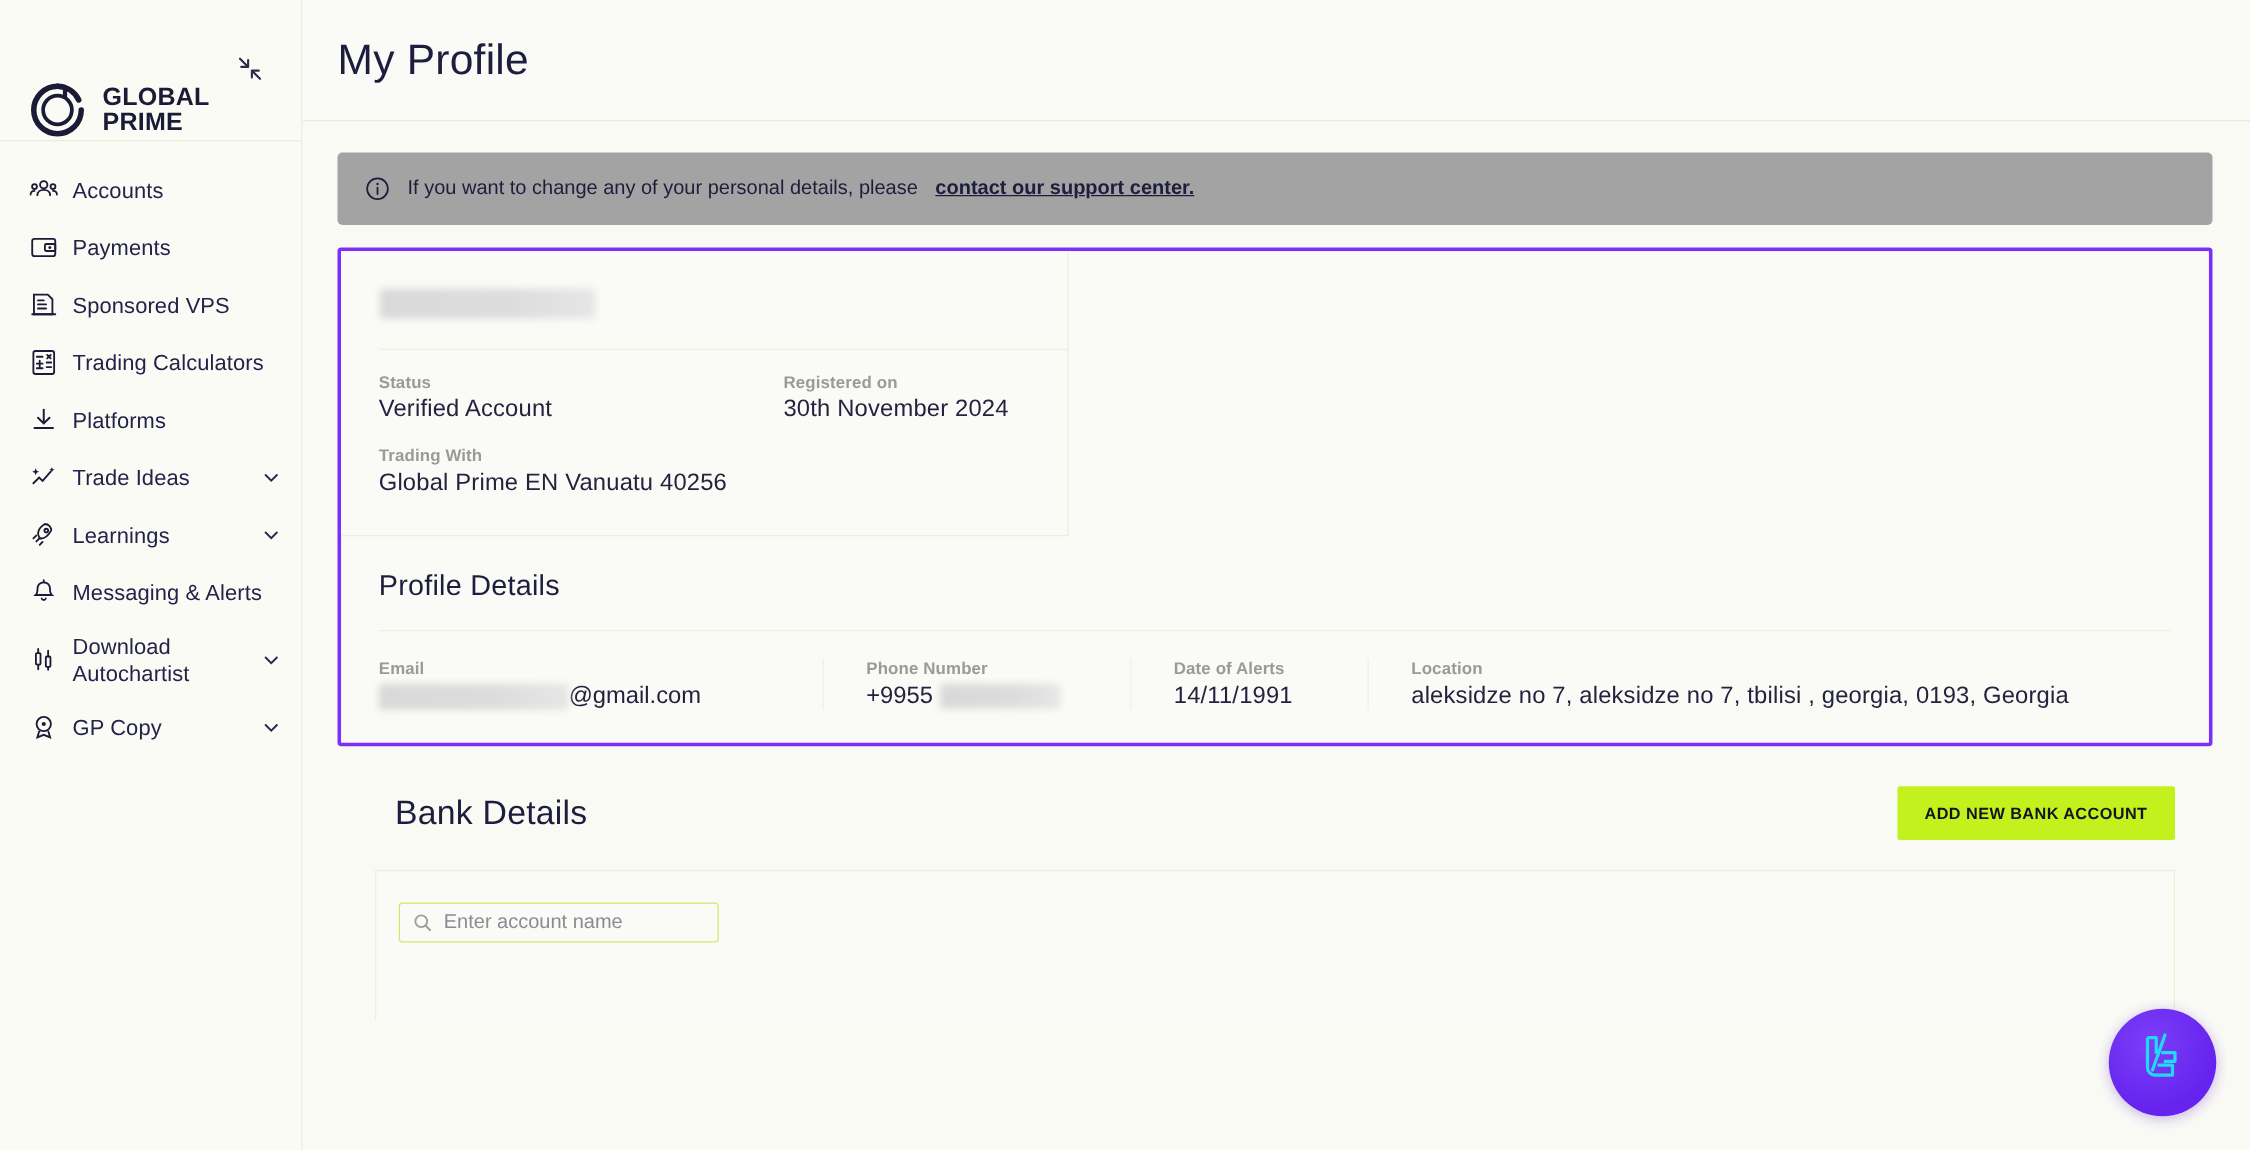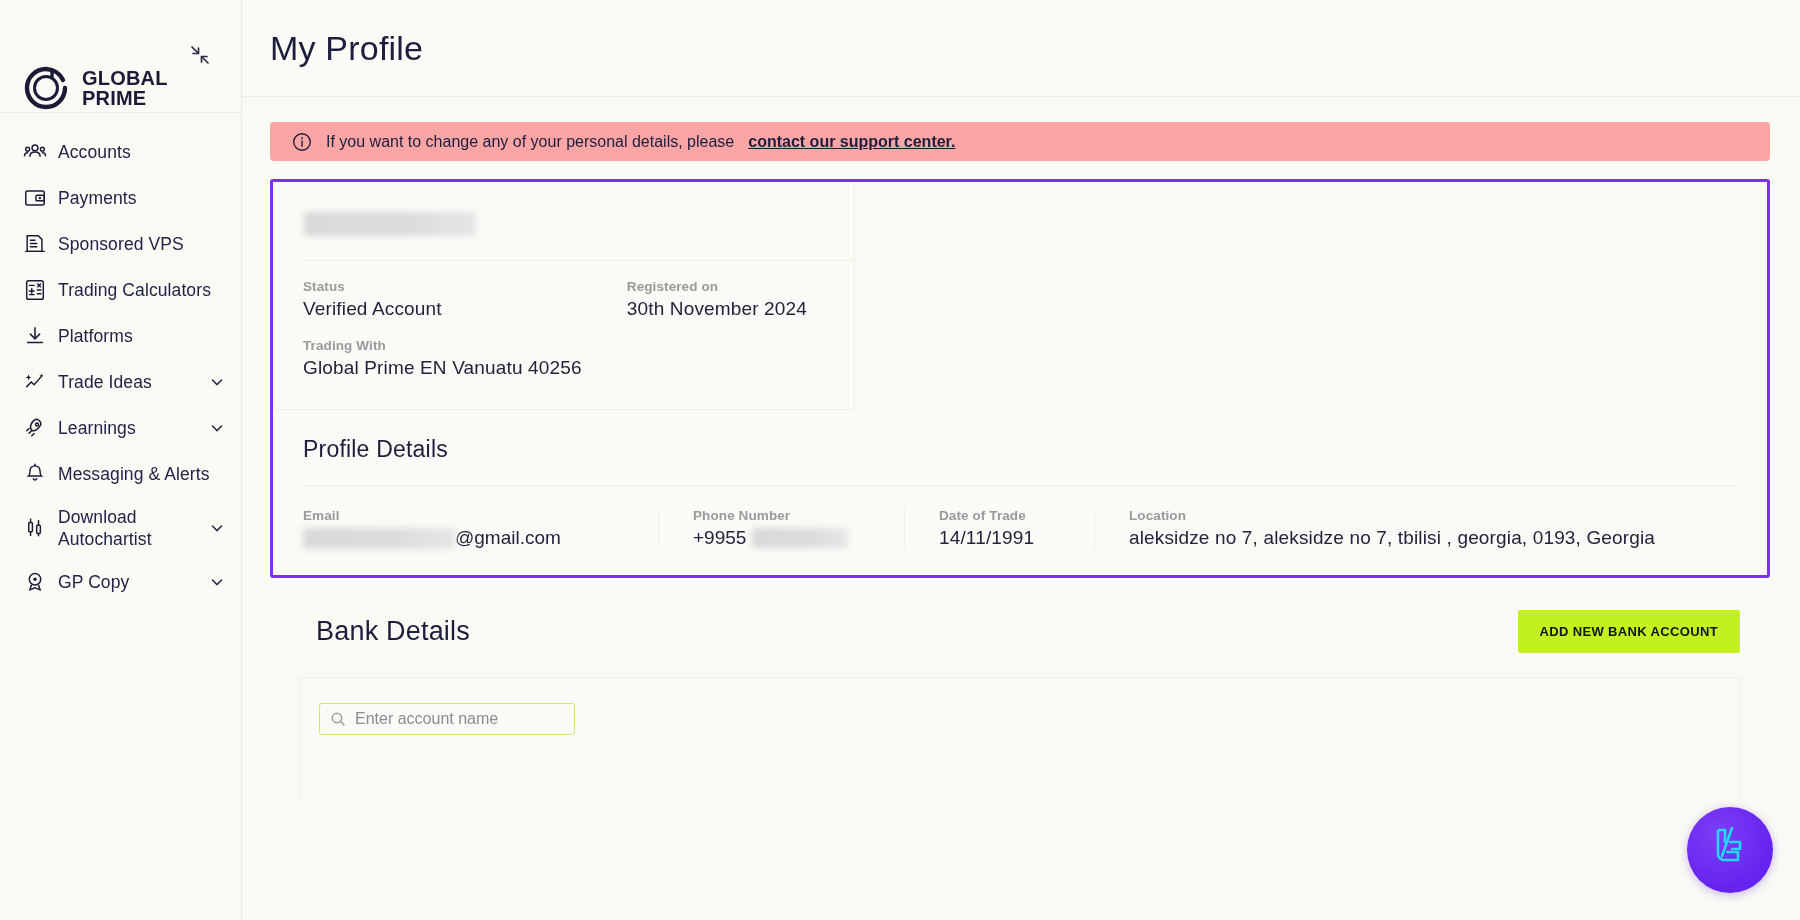--- a/index.html
+++ b/index.html
@@ -78,22 +78,22 @@
     font-size: 34px; color: #1d1d3d; font-weight: normal;
     letter-spacing: .2px;
   }
   .content {
     flex: 1 1 auto; overflow: hidden;
     padding: 25px 30px 0 28px;
   }
 
   
   .notice {
-    background: #fca5a5; border-radius: 4px;
-    height: 39px; display: flex; align-items: center;
+    background: #a3a3a3; border-radius: 4px;
+    height: 58px; display: flex; align-items: center;
     padding: 0 22px; gap: 14px;
     margin-bottom: 18px;
   }
   .notice-ico { width: 20px; height: 20px; flex: 0 0 20px; color: #1d1d3d; }
   .notice-txt { font-size: 16px; color: #1d1d3d; }
   .notice-link {
     font-size: 16px; color: #1d1d3d; font-weight: bold;
     text-decoration: underline; cursor: pointer;
   }
 
@@ -418,21 +418,21 @@
 
               <div class="pd-col pd-c2">
                 <div class="fld-label">Phone Number</div>
                 <div class="email-row">
                   <span class="inline-val">+9955</span>
                   <span class="redact redact-phone"></span>
                 </div>
               </div>
 
               <div class="pd-col pd-c3">
-                <div class="fld-label">Date of Trade</div>
+                <div class="fld-label">Date of Alerts</div>
                 <div class="fld-value">14/11/1991</div>
               </div>
 
               <div class="pd-col pd-c4">
                 <div class="fld-label">Location</div>
                 <div class="fld-value">aleksidze no 7, aleksidze no 7, tbilisi , georgia, 0193, Georgia</div>
               </div>
 
             </div>
           </div>

